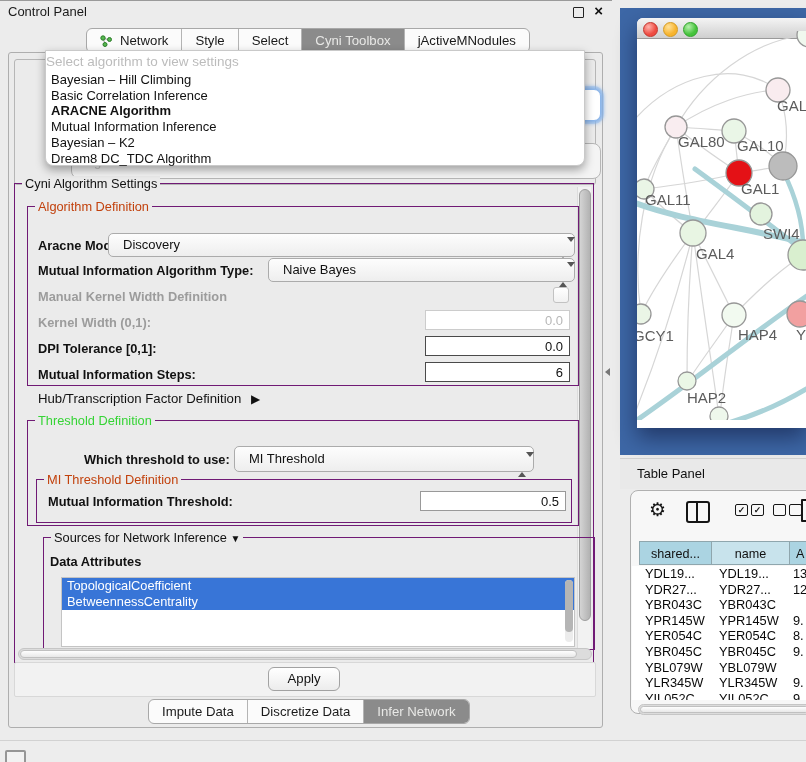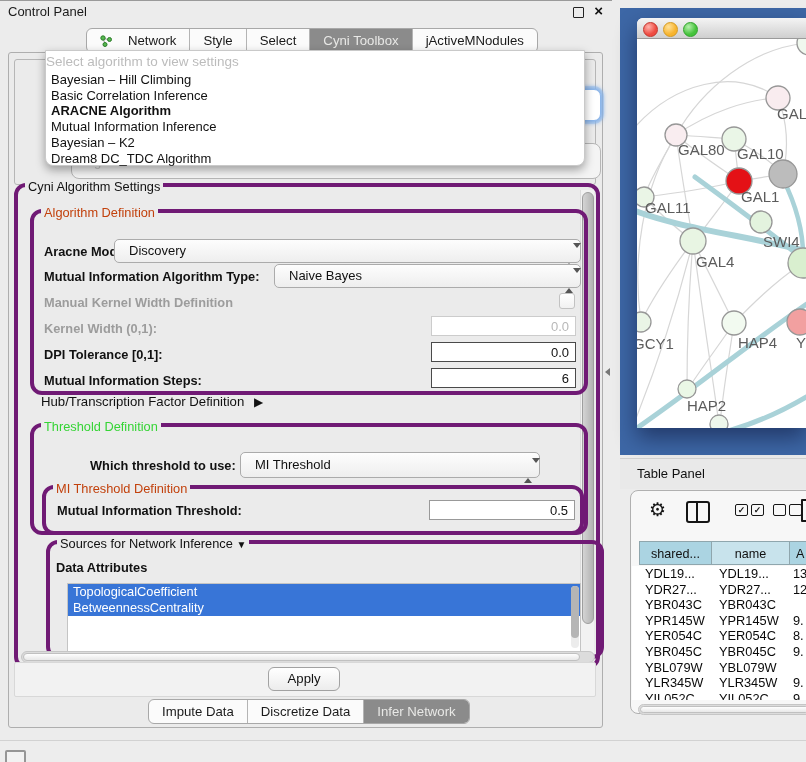--- a/index.html
+++ b/index.html
@@ -7,40 +7,40 @@
        font-family:"Liberation Sans",sans-serif;color:#111;font-size:13px}
   .abs{position:absolute}
   
   #cp{left:0;top:8;width:612px;height:728px}
   #cp-titlebar{left:0;top:0;width:612px;height:22px;border-top:1px solid #9a9a9a;background:#ececec}
   #cp-title{left:8px;top:3px;font-size:13px;color:#1a1a1a}
   #cp-float{right:28px;top:6px;width:9px;height:9px;border:1.6px solid #222;border-radius:1px}
   #cp-close{right:9px;top:1px;font-weight:900;font-size:15px;color:#111}
   
   .tabgroup{display:flex;height:23px;border:1px solid #a8a8a8;border-radius:6px;background:#fbfbfb;overflow:hidden}
-  .tab{padding:0 13px;line-height:23px;font-size:13.2px;color:#1a1a1a;white-space:nowrap;display:flex;align-items:center;gap:16px}
+  .tab{padding:0 13px;line-height:23px;font-size:13.2px;color:#1a1a1a;white-space:nowrap;display:flex;align-items:center;gap:8px}
   .tab + .tab{border-left:1px solid #b4b4b4}
   .tab.sel{background:#8b8b8b;color:#e8e8e6}
   #cp-tabs{left:86px;top:28px}
   
   #cp-main{left:8px;top:52px;width:593px;height:674px;border:1px solid #aeaeae;border-radius:3px;background:#ebebeb}
   
   .frag-group{left:5px;top:6px;width:580px;height:124px;border:1px solid #b6b6b6;border-radius:3px}
   .frag-combo-focus{left:552px;top:36px;width:38px;height:30px;border-radius:7px;background:#fff;
       border:1px solid #8cb6ea;box-shadow:0 0 0 3px #8fb9ec66,0 0 4px 2px #7aa9e6}
   .frag-combo2{left:62px;top:90px;width:528px;height:34px;border:1px solid #b6b6b6;border-radius:8px;background:#f4f4f4}
   .frag-combo2-text{left:22px;top:10px;color:#c2c2c2;font-size:13px}
   
   #popup{left:36px;top:-3px;width:538px;height:114px;background:#fff;border:1px solid #c9c9c9;
          border-radius:0 0 8px 8px;box-shadow:0 4px 10px rgba(0,0,0,.35);z-index:6}
   #popup-placeholder{left:0;top:3px;width:100%;text-align:left;color:#bcbcbc;font-size:13.5px}
   .popup-item{left:3px;width:520px;height:15.7px;line-height:15.7px;font-size:13px;color:#111;padding-left:2px}
   .popup-item.bold{font-weight:700}
   
-  .fs{border:4px solid #701a75;border-radius:12px}
+  .fs{border:1px solid #701a75;border-radius:0}
   .legend{position:absolute;top:-8px;left:7px;background:#ebebeb;padding:0 3px;font-size:12.8px;white-space:nowrap}
   .legend.blue{color:#c2410c}
   .legend.green{color:#35d435}
   .lbl{font-size:12.8px;font-weight:700;color:#111;white-space:nowrap}
   .lbl.dis{color:#9c9c9c}
   
   .combo{background:linear-gradient(#fdfdfd,#eeeeee);border:1px solid #ababab;border-radius:5px;height:22px;line-height:22px;font-size:13px;color:#111}
   .combo .ctext{position:absolute;left:14px;top:0}
   .stepper{position:absolute;right:7px;top:5px;width:8px}
   .tri-up{width:0;height:0;border-left:4px solid transparent;border-right:4px solid transparent;border-bottom:5px solid #555;margin-bottom:2px}
@@ -69,21 +69,21 @@
   
   #net-frame{left:620px;top:8px;width:186px;height:447px;background:#3d67a6}
   #net-window{left:17px;top:10px;width:169px;height:410px;background:#fff;border-radius:6px 0 0 0;
               box-shadow:0 10px 22px rgba(0,0,30,.45)}
   #net-titlebar{left:0;top:0;width:169px;height:20px;border-radius:6px 0 0 0;
                 background:linear-gradient(#f4f4f4,#cfcfcf);border-bottom:1px solid #9a9a9a}
   .light{width:13px;height:13px;border-radius:50%;top:4px}
   #light-red{left:6px;background:radial-gradient(circle at 35% 30%,#ffb3ad,#ee4c42 60%);border:1px solid #c3342c}
   #light-yellow{left:26px;background:radial-gradient(circle at 35% 30%,#ffe29a,#f7b42f 60%);border:1px solid #d59a1f}
   #light-green{left:46px;background:radial-gradient(circle at 35% 30%,#b7f0ae,#46c33c 60%);border:1px solid #2fa32a}
-  #net-canvas{left:0;top:21px;width:169px;height:498px;overflow:hidden}
+  #net-canvas{left:0;top:13px;width:169px;height:498px;overflow:hidden}
   #net-canvas svg text{font-family:"Liberation Sans",sans-serif;font-size:15px;fill:#5c5c5c}
   
   #tp-titlebar{left:620px;top:458px;width:186px;height:30px;background:#e9e9e9;border-top:1px solid #d0d0d0}
   #tp-title{left:17px;top:7px;font-size:13px}
   #tp-box{left:630px;top:490px;width:185px;height:222px;border:1px solid #b0b0b0;border-radius:8px;background:#f7f7f7}
   .tb-icon{top:12px;color:#151515}
   #icon-gear{left:18px;font-size:19px;top:7px}
   #icon-split{left:55px;top:10px;width:20px;height:18px;border:2.4px solid #151515;border-radius:3px}
   #icon-split::after{content:"";position:absolute;left:8px;top:0;width:2.4px;height:18px;background:#151515}
   .cb{position:absolute;width:11px;height:10px;border:1.6px solid #151515;border-radius:2px;font-size:9px;line-height:10px;text-align:center;font-weight:700}

